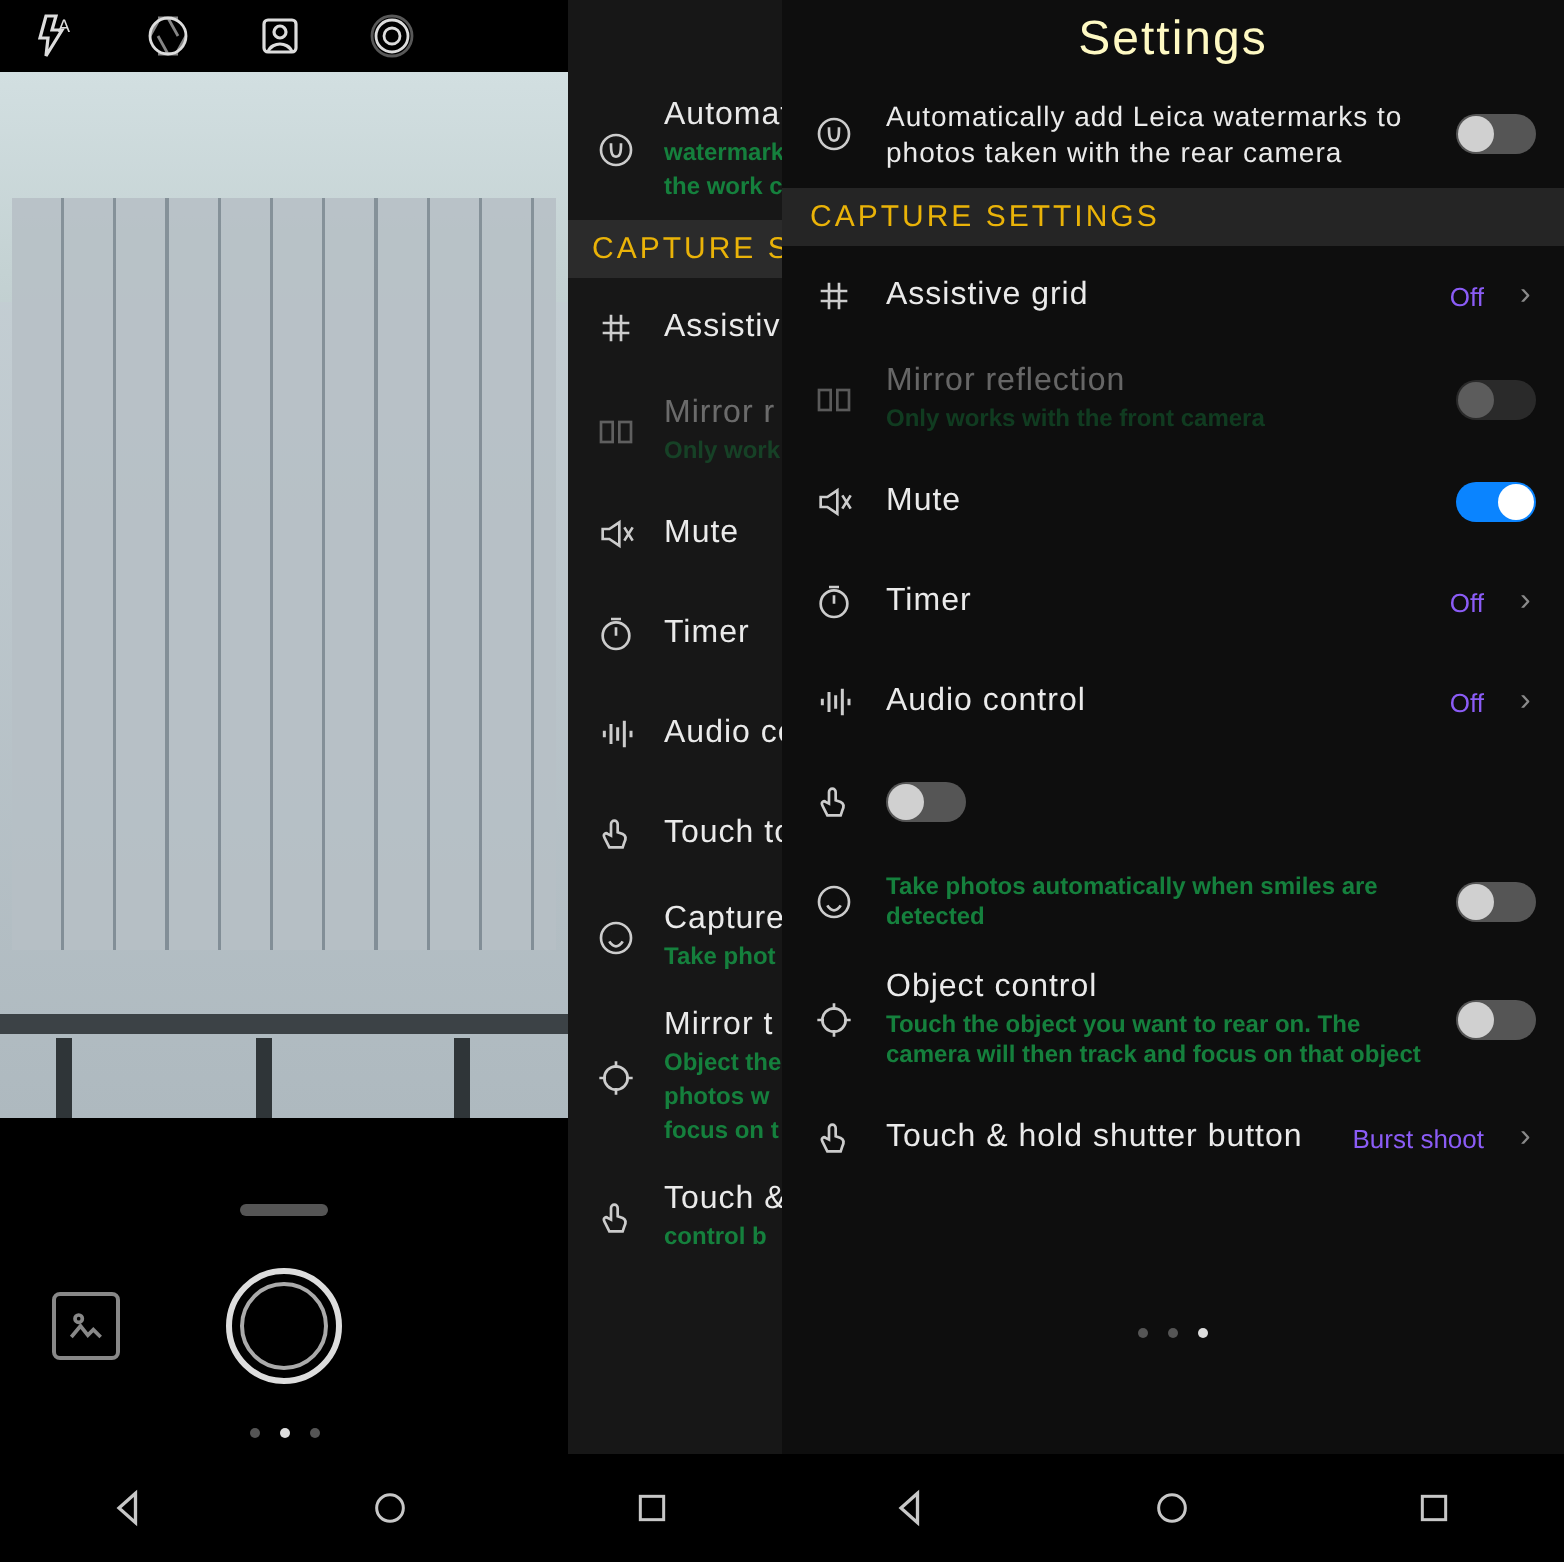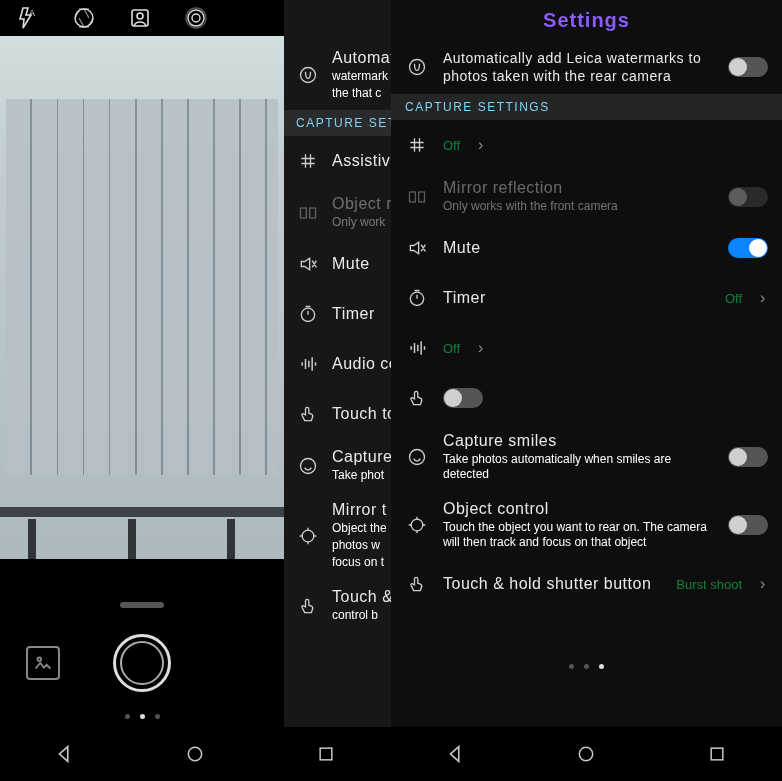--- a/index.html
+++ b/index.html
@@ -26,31 +26,31 @@
   .shutter-inner { width:44px; height:44px; border:2px solid #aaa; border-radius:50%; }
   .cam-dots { position:absolute; bottom:62px; left:0; width:284px; display:flex; justify-content:center; gap:10px; }
   .cam-dots .d { width:5px;height:5px;border-radius:50%;background:#555;}
   .cam-dots .d.on{background:#ddd;}
 
   
   .strip { position:absolute; right:0; top:0; width:107px; height:727px; background:rgba(25,25,25,0.92); overflow:hidden; }
 
   
   .panel { position:absolute; left:0; top:0; right:0; bottom:54px; background:rgba(15,15,15,0.96); display:flex; flex-direction:column; }
-  .panel-title { height:40px; display:flex; align-items:center; justify-content:center; font-size:20px; letter-spacing:1px; color:#8b5cf6; font-weight:700; }
+  .panel-title { height:40px; display:flex; align-items:center; justify-content:center; font-size:24px; letter-spacing:1px; color:#fef9c3; font-weight:400; }
   .list { flex:1; overflow:hidden; }
   .row { display:flex; align-items:center; padding:9px 14px; gap:14px; min-height:50px; }
   .row.disabled { opacity:0.4; }
   .row .icon { width:24px; height:24px; flex:0 0 24px; display:flex; align-items:center; justify-content:center; color:#ccc; }
   .row .body { flex:1; display:flex; flex-direction:column; gap:2px; }
   .row .label { font-size:16px; color:#eaeaea; letter-spacing:.5px; }
-  .row .sub   { font-size:12px; color:#ffffff; line-height:1.25; }
-  .row .val   { font-size:13px; color:#15803d; margin-right:4px; }
+  .row .sub   { font-size:12px; color:#15803d; line-height:1.25;font-weight:bold; }
+  .row .val   { font-size:13px; color:#8b5cf6; margin-right:4px; }
   .row .chev  { width:8px; color:#8a8a8a; }
-  .section-hdr { padding:6px 14px; font-size:12px; letter-spacing:1.5px; color:#7dd3fc; background:rgba(80,80,80,0.35); }
+  .section-hdr { padding:6px 14px; font-size:15px; letter-spacing:1.5px; color:#eab308; background:rgba(80,80,80,0.35); }
 
   .toggle { width:40px; height:20px; border-radius:10px; background:#555; position:relative; }
   .toggle .knob { position:absolute; top:1px; left:1px; width:18px; height:18px; border-radius:50%; background:#d0d0d0; }
   .toggle.on { background:#0a84ff; }
   .toggle.on .knob { left:auto; right:1px; background:#fff; }
 
   .strip .row { padding:9px 0 9px 12px; gap:12px; }
   .strip .row .body { overflow:hidden; }
   .strip .section-hdr { padding:6px 0 6px 12px; white-space:nowrap; overflow:hidden; }
   .strip .row .label,.strip .row .sub,.strip .section-hdr { white-space:nowrap; }
@@ -136,21 +136,21 @@
     <div class="row">
       <span class="icon">
             <svg width="20" height="20" viewBox="0 0 24 24" fill="none" stroke="currentColor" stroke-width="1.6">
               <circle cx="12" cy="12" r="9"></circle>
               <path d="M9 8c0 4 0 8 3 8s3-4 3-8"></path>
             </svg>
           </span>
       <div class="body">
             <span class="label">Automatically</span>
         <span class="sub">watermark</span>
-        <span class="sub">the that c</span>
+        <span class="sub">the work c</span>
           </div>
     </div>
     <div class="section-hdr">CAPTURE SETTINGS</div>
     <div class="row">
       <span class="icon">
             <svg width="20" height="20" viewBox="0 0 24 24" stroke="currentColor" stroke-width="1.6">
               <path d="M4 9h16M4 15h16M9 4v16M15 4v16"></path>
             </svg>
           </span>
       <div class="body">
@@ -158,21 +158,21 @@
           </div>
     </div>
     <div class="row disabled">
       <span class="icon">
             <svg width="20" height="20" viewBox="0 0 24 24" stroke="currentColor" stroke-width="1.6" fill="none">
               <rect x="3" y="6" width="7" height="12"></rect>
               <rect x="14" y="6" width="7" height="12"></rect>
             </svg>
           </span>
       <div class="body">
-            <span class="label">Object r</span>
+            <span class="label">Mirror r</span>
             <span class="sub">Only work</span>
           </div>
     </div>
     <div class="row">
       <span class="icon">
             <svg width="20" height="20" viewBox="0 0 24 24" stroke="currentColor" stroke-width="1.6" fill="none">
               <path d="M4 9v6h4l6 4V5l-6 4H4zM17 8l5 8M22 8l-5 8"></path>
             </svg>
           </span>
       <div class="body">
@@ -289,20 +289,23 @@
       </div>
 
       <div class="section-hdr">CAPTURE SETTINGS</div>
 
       <div class="row">
         <span class="icon">
               <svg width="20" height="20" viewBox="0 0 24 24" stroke="currentColor" stroke-width="1.6">
                 <path d="M4 9h16M4 15h16M9 4v16M15 4v16"></path>
               </svg>
             </span>
+        <div class="body">
+              <span class="label">Assistive grid</span>
+            </div>
         <span class="val">Off</span>
         <span class="chev">›</span>
       </div>
 
       <div class="row disabled">
         <span class="icon">
               <svg width="20" height="20" viewBox="0 0 24 24" stroke="currentColor" stroke-width="1.6" fill="none">
                 <rect x="3" y="6" width="7" height="12"></rect>
                 <rect x="14" y="6" width="7" height="12"></rect>
               </svg>
@@ -343,20 +346,23 @@
         <span class="val">Off</span>
         <span class="chev">›</span>
       </div>
 
       <div class="row">
         <span class="icon">
               <svg width="20" height="20" viewBox="0 0 24 24" stroke="currentColor" stroke-width="1.8">
                 <path d="M5 10v4M9 6v12M13 8v8M17 4v16M21 10v4"></path>
               </svg>
             </span>
+        <div class="body">
+              <span class="label">Audio control</span>
+            </div>
         <span class="val">Off</span>
         <span class="chev">›</span>
       </div>
 
       <div class="row">
         <span class="icon">
               <svg width="20" height="20" viewBox="0 0 24 24" stroke="currentColor" stroke-width="1.6" fill="none">
                 <path d="M9 11V6a2 2 0 114 0v5l3 1c2 1 2 3 1 5l-1 3H8l-3-6c-1-2 1-3 2-2l2 1z"></path>
               </svg>
             </span>
@@ -366,21 +372,20 @@
       </div>
 
       <div class="row">
         <span class="icon">
               <svg width="20" height="20" viewBox="0 0 24 24" stroke="currentColor" stroke-width="1.6" fill="none">
                 <circle cx="12" cy="12" r="9"></circle>
                 <path d="M8 14c1 2 3 3 4 3s3-1 4-3M9 9h.01M15 9h.01"></path>
               </svg>
             </span>
         <div class="body">
-              <span class="label">Capture smiles</span>
               <span class="sub">Take photos automatically when smiles are detected</span>
             </div>
         <div class="toggle">
               <div class="knob"></div>
             </div>
       </div>
 
       <div class="row">
         <span class="icon">
               <svg width="20" height="20" viewBox="0 0 24 24" stroke="currentColor" stroke-width="1.6" fill="none">

